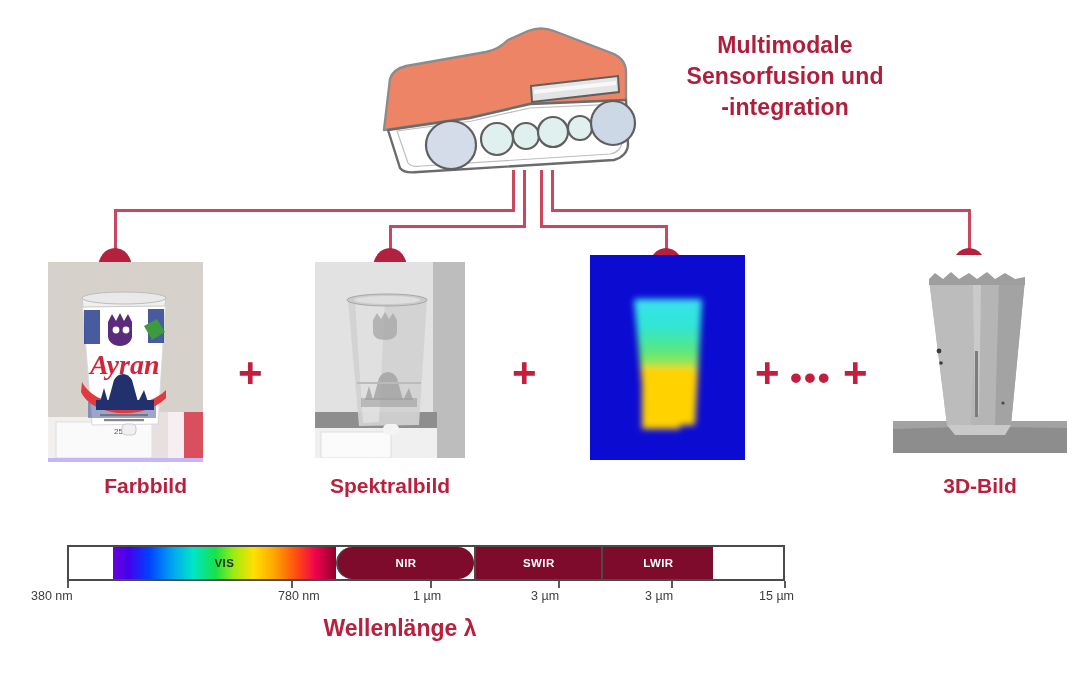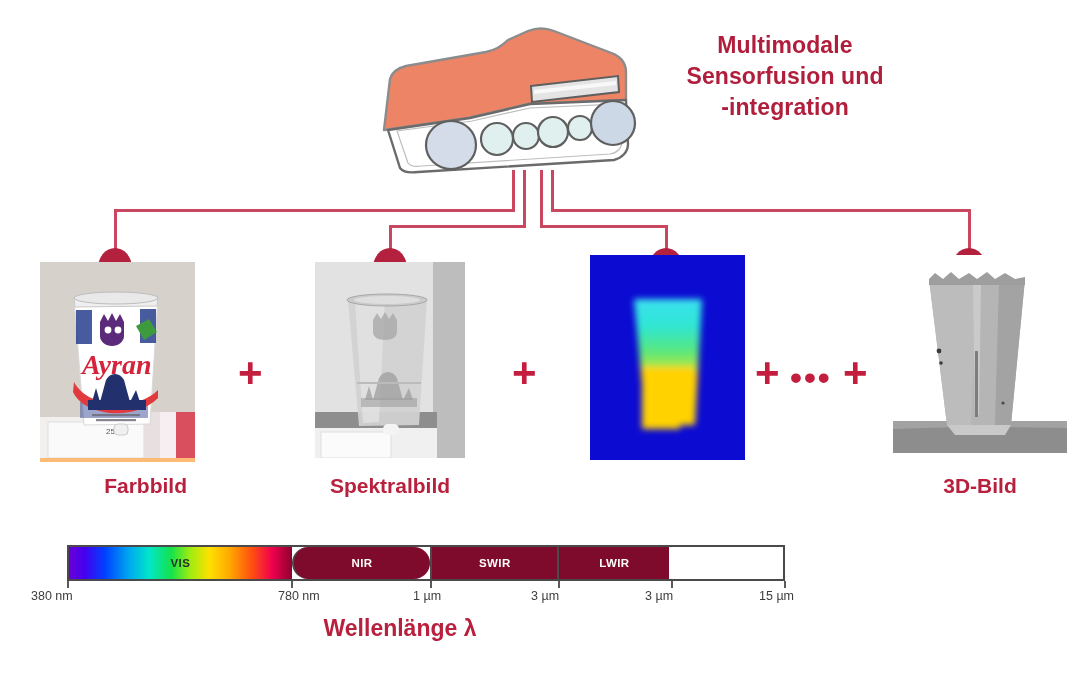--- a/index.html
+++ b/index.html
@@ -33,21 +33,21 @@
   }
 
   
   .thumb{position:absolute;overflow:hidden;background:#fff;}
   .caption{
     position:absolute;text-align:center;color:#B8203E;
     font-weight:bold;font-size:21px;white-space:nowrap;
   }
 
   
-  #ph-color{left:40px;top:262px;width:155px;height:200px;background:#fdba74;}
+  #ph-color{left:48px;top:262px;width:155px;height:200px;background:#c4b5fd;}
   
   #ph-spec{left:315px;top:262px;width:150px;height:196px;background:#d8d8d8;}
   
   #ph-therm{left:590px;top:255px;width:155px;height:205px;background:#0a0acc;}
   
   #ph-3d{left:885px;top:255px;width:190px;height:200px;background:#ffffff;}
 
   
   .op{
     position:absolute;color:#C41E3E;font-weight:bold;font-size:42px;
@@ -278,21 +278,21 @@
   </div>
   <div class="caption" style="left:885px;top:474px;width:190px;">3D-Bild</div>
 
   <div class="op" style="left:238px;top:352px;">+</div>
   <div class="op" style="left:512px;top:352px;">+</div>
   <div class="op" style="left:755px;top:352px;">+</div>
   <div class="dots" style="left:790px;top:360px;">•••</div>
   <div class="op" style="left:843px;top:352px;">+</div>
 
   <div id="spectrum">
-    <div class="band" id="band-vis" style="width:31.2%;">
+    <div class="band" id="band-vis" style="width:31.2%;margin-left:44px;">
       <span class="band-label">VIS</span>
     </div>
     <div class="band ir" style="width:19.4%;border-radius:16px;">
       <span class="band-label">NIR</span>
     </div>
     <div class="band ir" style="width:17.8%;">
       <span class="band-label">SWIR</span>
     </div>
     <div class="band ir" style="width:15.7%;align-items:center;">
       <span class="band-label">LWIR</span>

